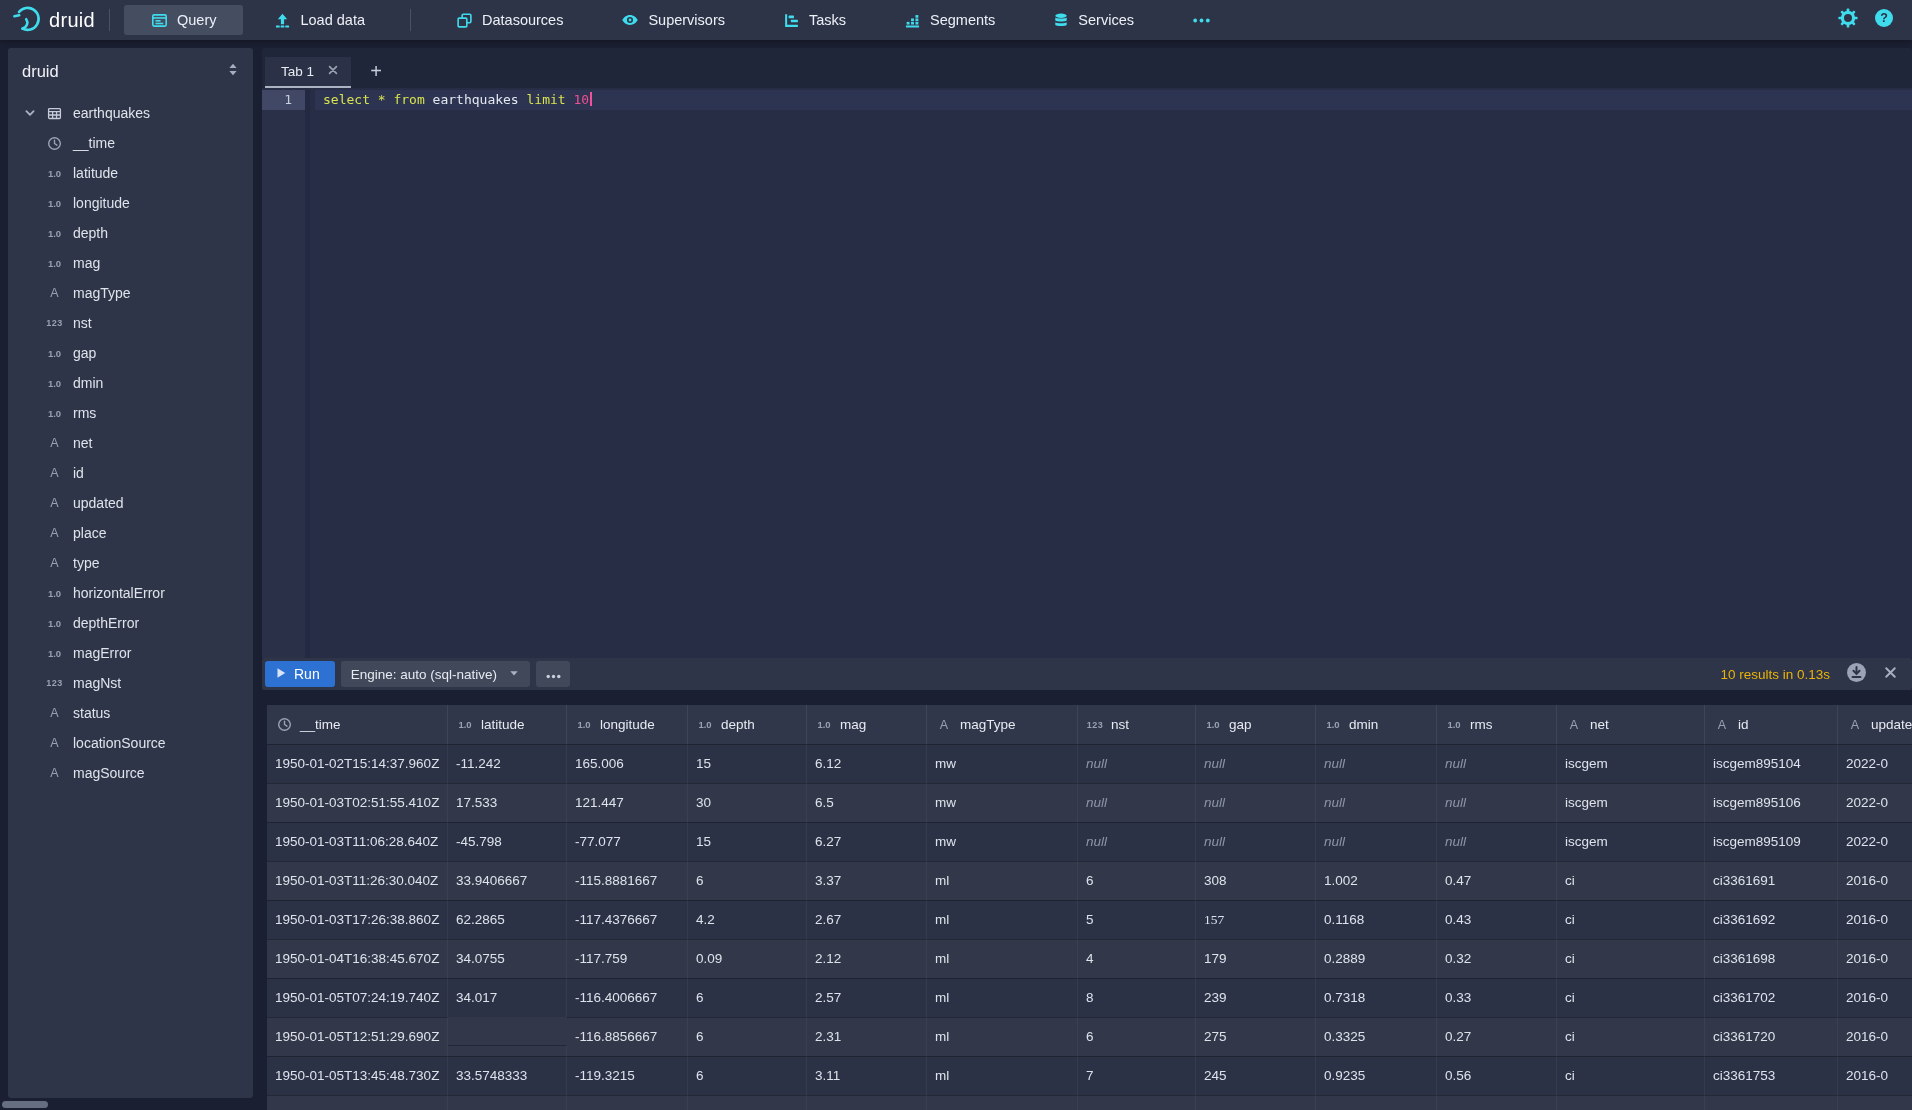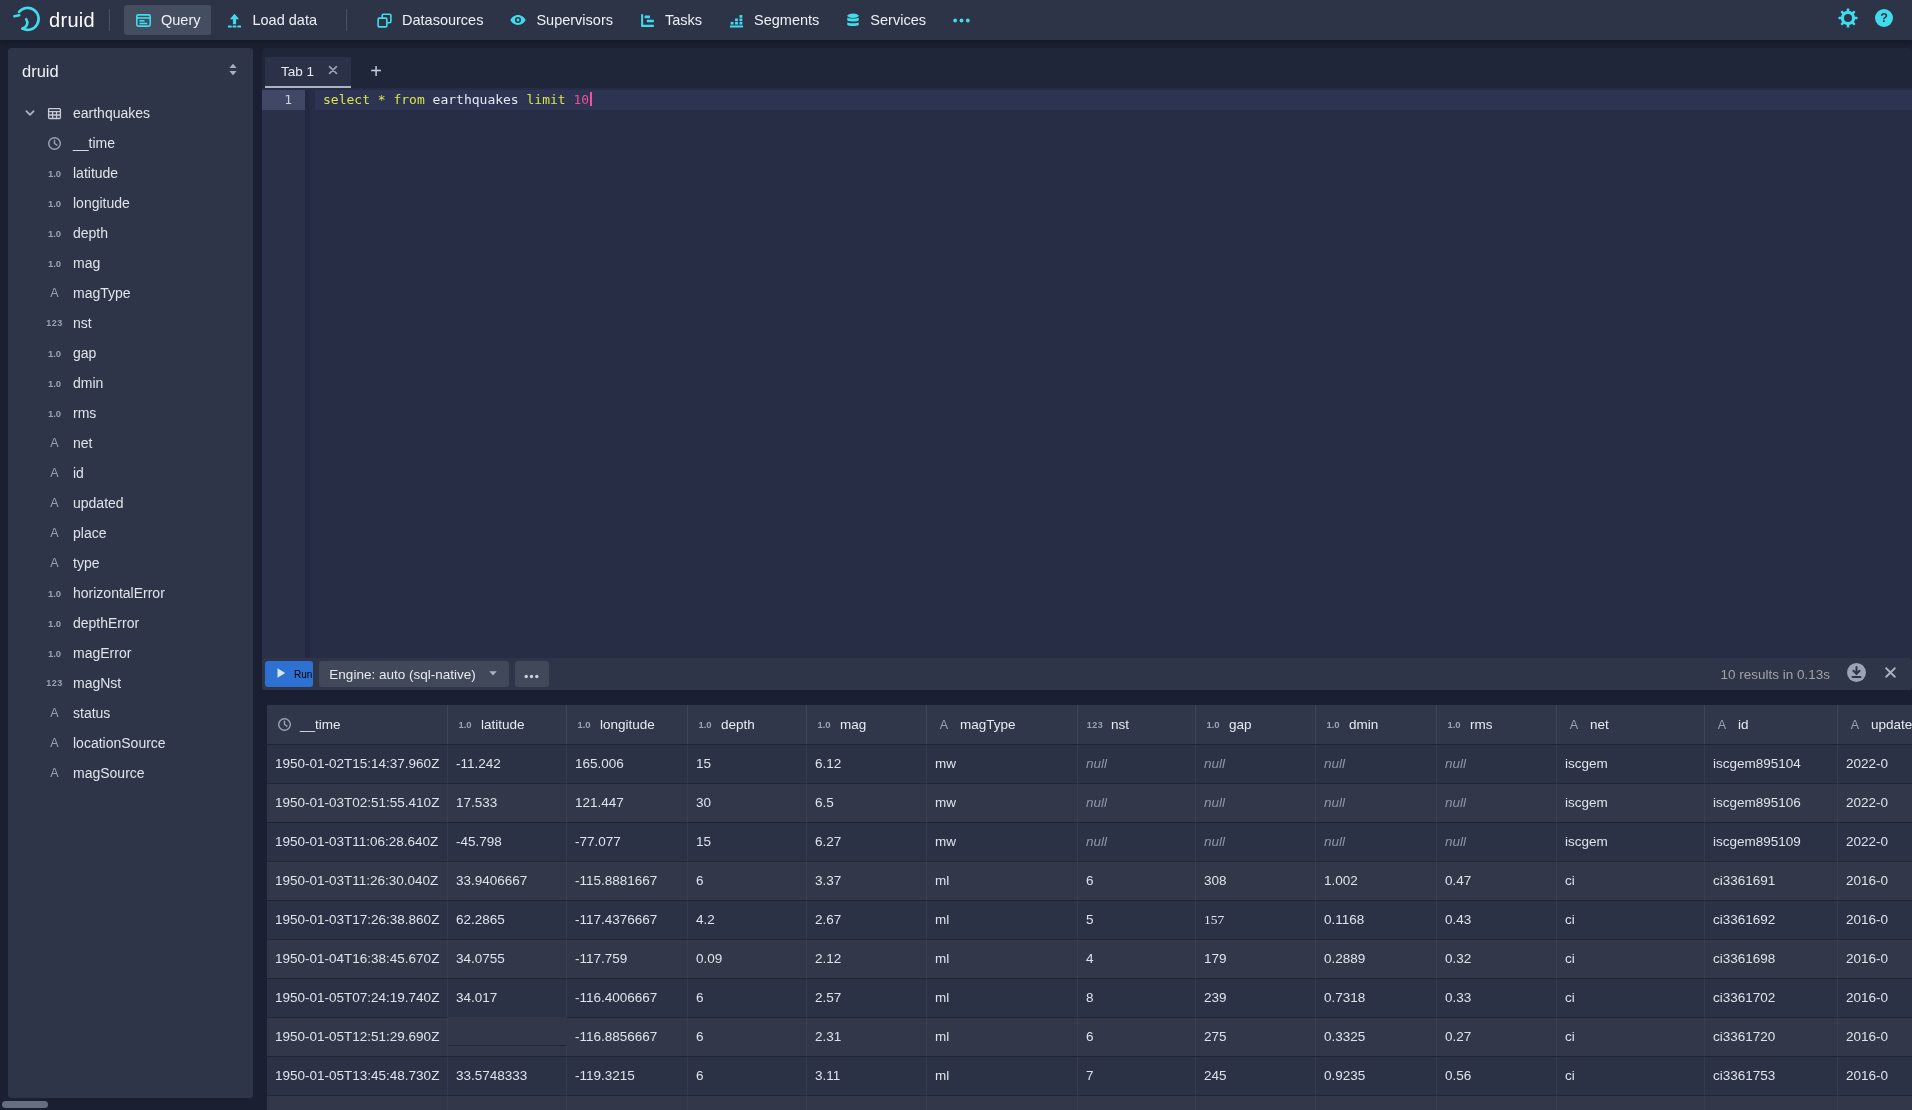--- a/index.html
+++ b/index.html
@@ -5,21 +5,21 @@
   *{margin:0;padding:0;box-sizing:border-box;}
   html,body{width:1912px;height:1110px;}
   body{position:relative;overflow:hidden;background:#1A1F31;color:#E4E8F0;font-family:"Liberation Sans",sans-serif;}
 
   
   .navbar{position:absolute;left:0;top:0;width:1912px;height:40px;background:#2E3447;display:flex;align-items:center;padding:0 18px 0 12px;box-shadow:0 2px 4px rgba(0,0,0,.25);z-index:5;}
   .brand{display:flex;align-items:center;gap:7px;cursor:pointer;}
   .brand-name{font-size:20px;color:#FFFFFF;letter-spacing:.3px;}
   .nav-divider{width:1px;height:22px;background:#4A5166;margin:0 14px;flex:none;}
   .nav-items{display:flex;align-items:center;gap:4px;}
-  .nav-btn{display:flex;align-items:center;gap:9px;height:30px;padding:0 11px;border-radius:3px;font-size:14.5px;color:#EDF0F6;cursor:pointer;white-space:nowrap;}
+  .nav-btn{display:flex;align-items:center;gap:9px;height:30px;padding:0 27px;border-radius:3px;font-size:14.5px;color:#EDF0F6;cursor:pointer;white-space:nowrap;}
   .nav-btn.active{background:#454D60;}
   .nav-btn .ic{display:flex;align-items:center;}
   .nav-right{margin-left:auto;display:flex;align-items:center;gap:16px;}
   .icon-btn{display:flex;align-items:center;cursor:pointer;}
 
   
   .sidebar{position:absolute;left:8px;top:48px;width:245px;height:1050px;background:#2F3548;border-radius:3px;}
   .sb-header{height:46px;display:flex;align-items:center;justify-content:space-between;padding:0 13px 0 14px;}
   .sb-title{font-size:16.5px;color:#F0F2F7;}
   .tree{padding-top:4px;}
@@ -42,25 +42,25 @@
   .gutter{position:absolute;left:0;top:2px;width:48px;bottom:0;background:#2A3048;border-right:5px solid #232942;}
   .ln{height:20px;line-height:20px;text-align:right;padding-right:13px;color:#C9CFDC;background:#404865;}
   .code-area{position:absolute;left:53px;top:2px;right:0;}
   .code-line{height:20px;line-height:20px;background:#2D3452;padding-left:8px;white-space:pre;}
   .tok-kw{color:#D9E34C;}
   .tok-id{color:#E4E8F0;}
   .tok-num{color:#EE4F92;}
   .cursor{display:inline-block;width:2px;height:14px;background:#F2509B;vertical-align:-2px;margin-left:1px;}
 
   .runbar{position:absolute;left:0;top:610px;right:0;height:32px;background:#2F3548;display:flex;align-items:center;padding:0 14px 0 3px;border-radius:2px;}
-  .run-btn{height:26px;display:flex;align-items:center;gap:8px;background:#2D72D2;border:none;border-radius:3px;color:#000000;font-size:10px;padding:0 1px 0 11px;cursor:pointer;font-family:inherit;}
+  .run-btn{height:26px;display:flex;align-items:center;gap:8px;background:#2D72D2;border:none;border-radius:3px;color:#ffffff;font-size:14px;padding:0 15px 0 11px;cursor:pointer;font-family:inherit;}
   .engine-btn{height:26px;display:flex;align-items:center;gap:11px;background:#414859;border:none;border-radius:3px;color:#E7EAF1;font-size:13.5px;padding:0 10px;margin-left:6px;cursor:pointer;font-family:inherit;}
   .more-btn{height:26px;width:34px;display:flex;align-items:center;justify-content:center;background:#414859;border:none;border-radius:3px;margin-left:6px;cursor:pointer;}
   .rb-right{margin-left:auto;display:flex;align-items:center;gap:16px;}
-  .rb-status{font-size:13.5px;color:#a3a3a3;}
+  .rb-status{font-size:13.5px;color:#eab308;}
 
   
   .results{position:absolute;left:5px;top:657px;width:1645px;height:405px;overflow:hidden;background:#2C3246;}
   .rt-inner{width:1711px;}
   .rt-head{display:flex;height:39px;background:#30374A;}
   .rt-hcell{display:flex;align-items:center;gap:7px;padding-left:8px;font-size:13.5px;color:#E7EAF1;border-right:1px solid rgba(255,255,255,0.07);flex:none;overflow:hidden;white-space:nowrap;cursor:pointer;}
   .rt-hcell .type-ic{margin-right:0;width:auto;min-width:18px;}
   .rt-row{display:flex;height:39px;}
   .rt-row.odd{background:#2C3246;}
   .rt-row.even{background:#323849;}

